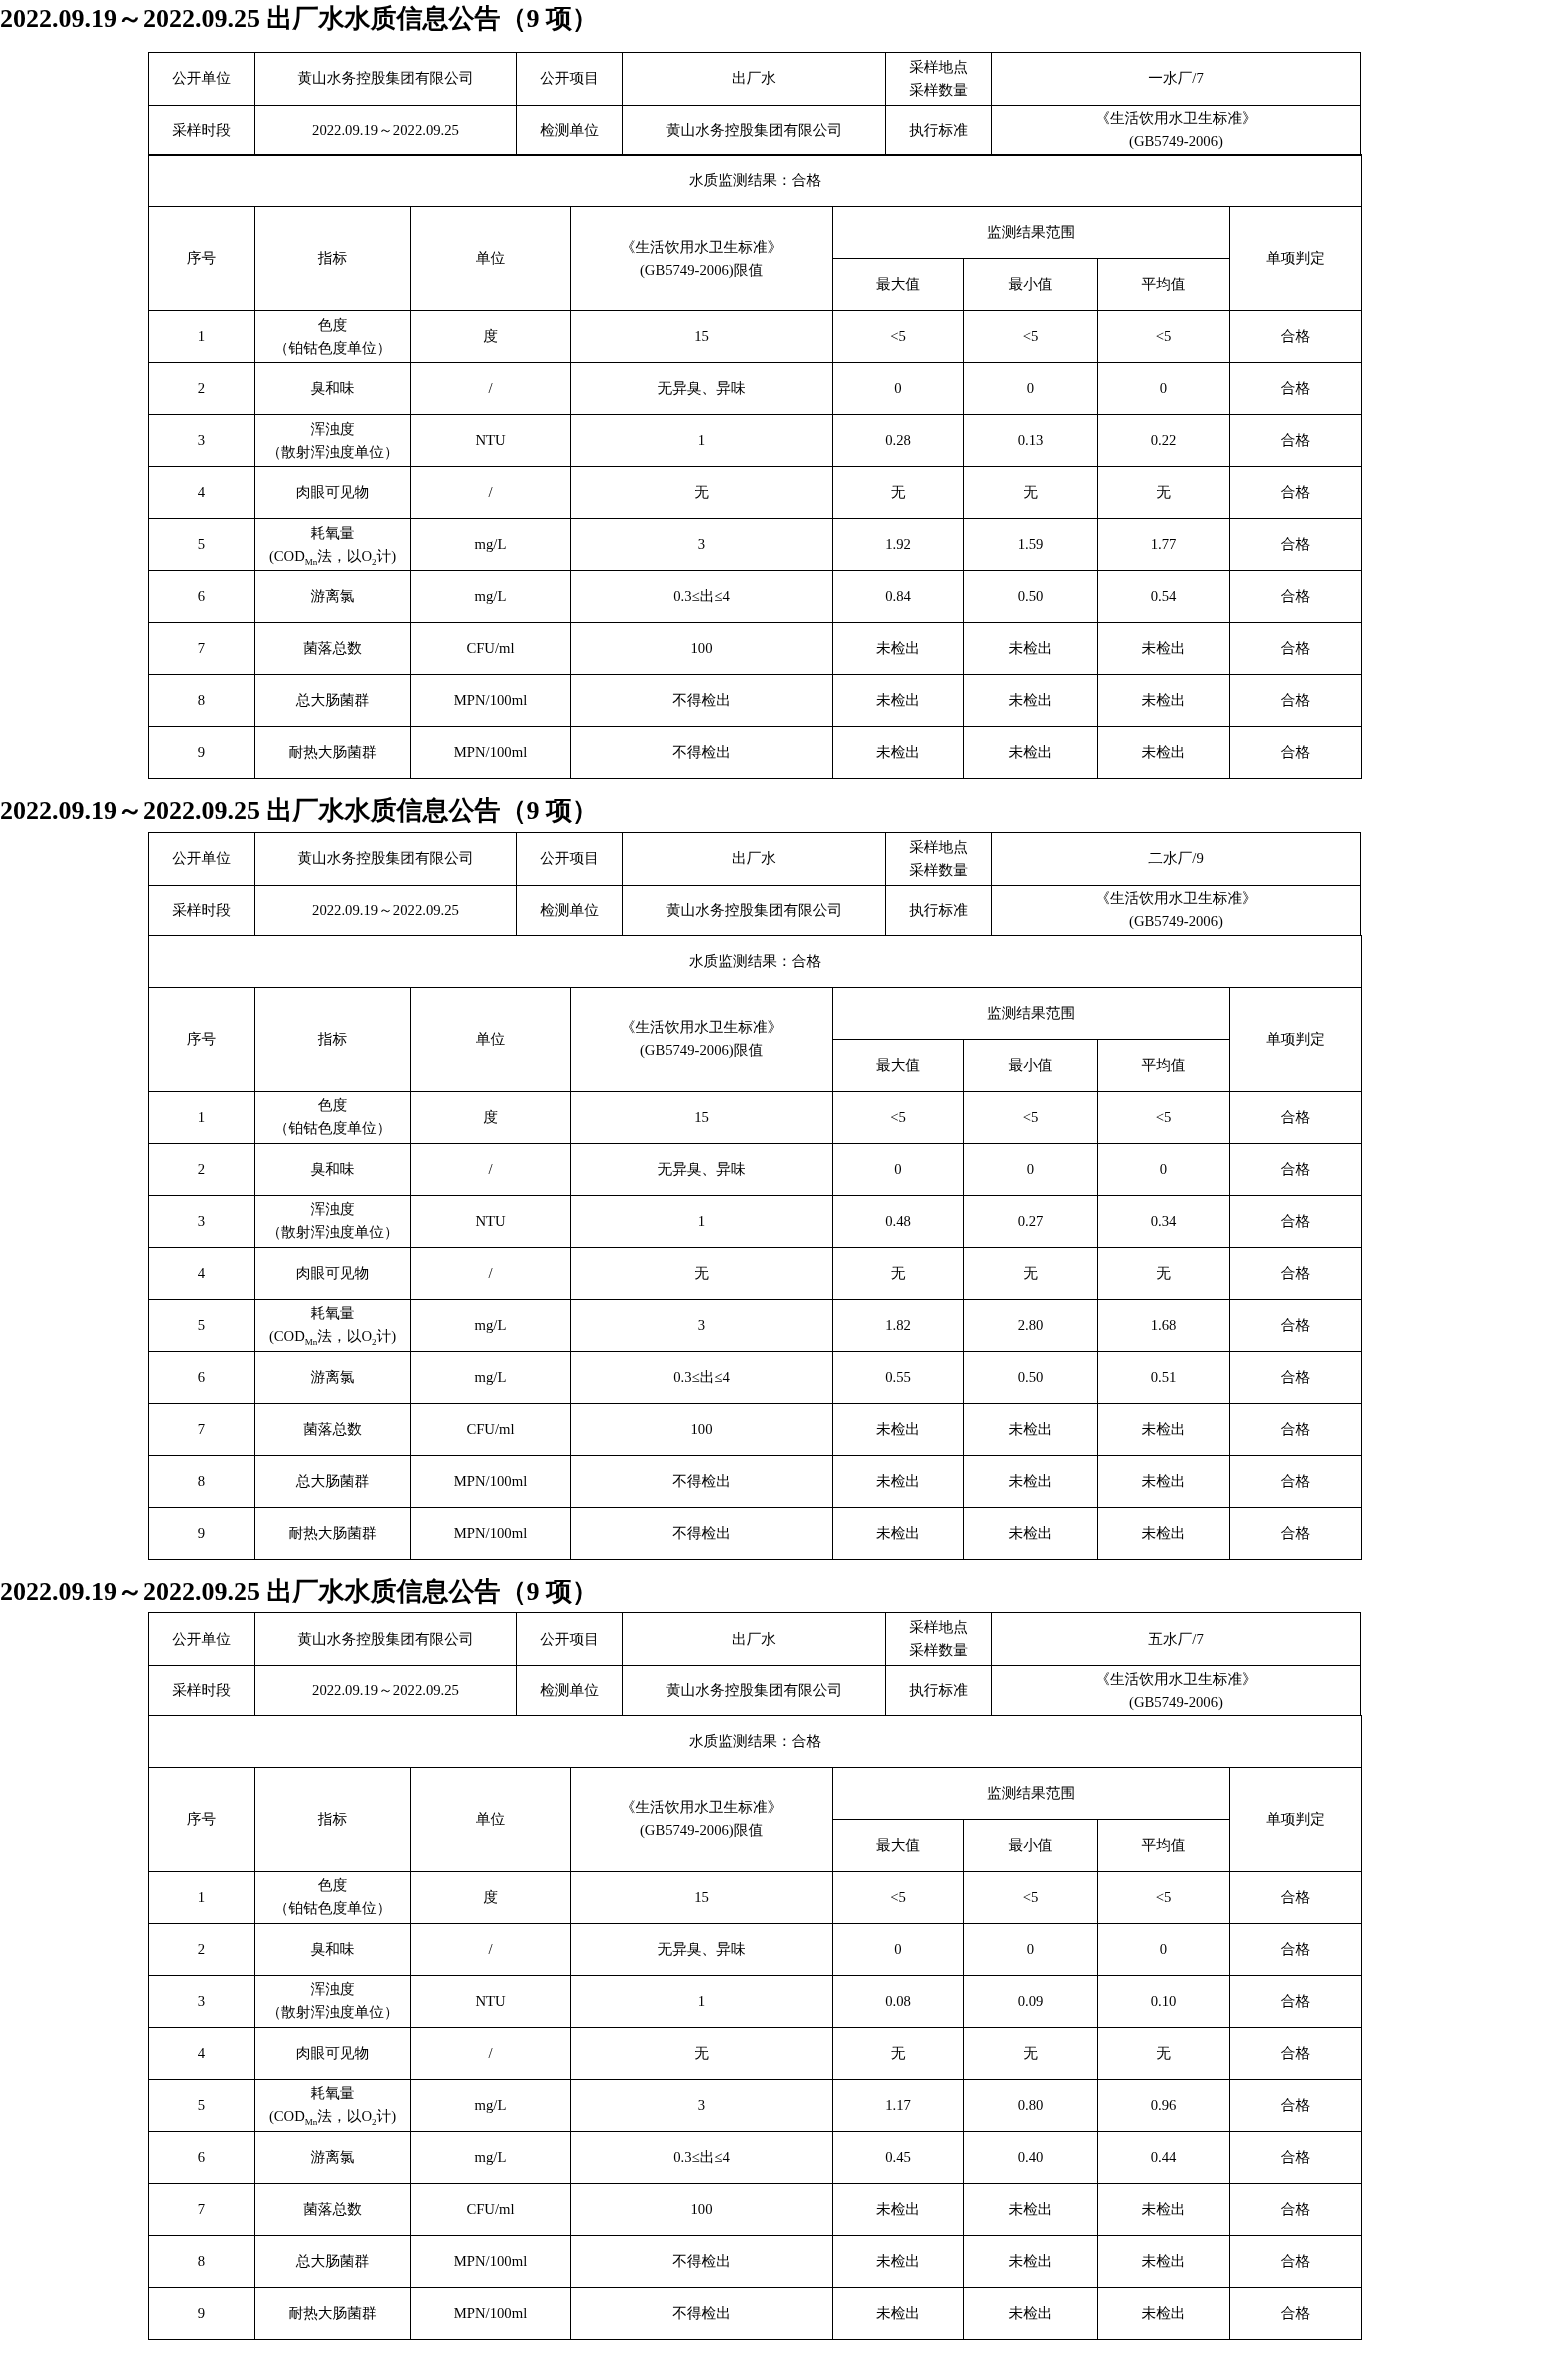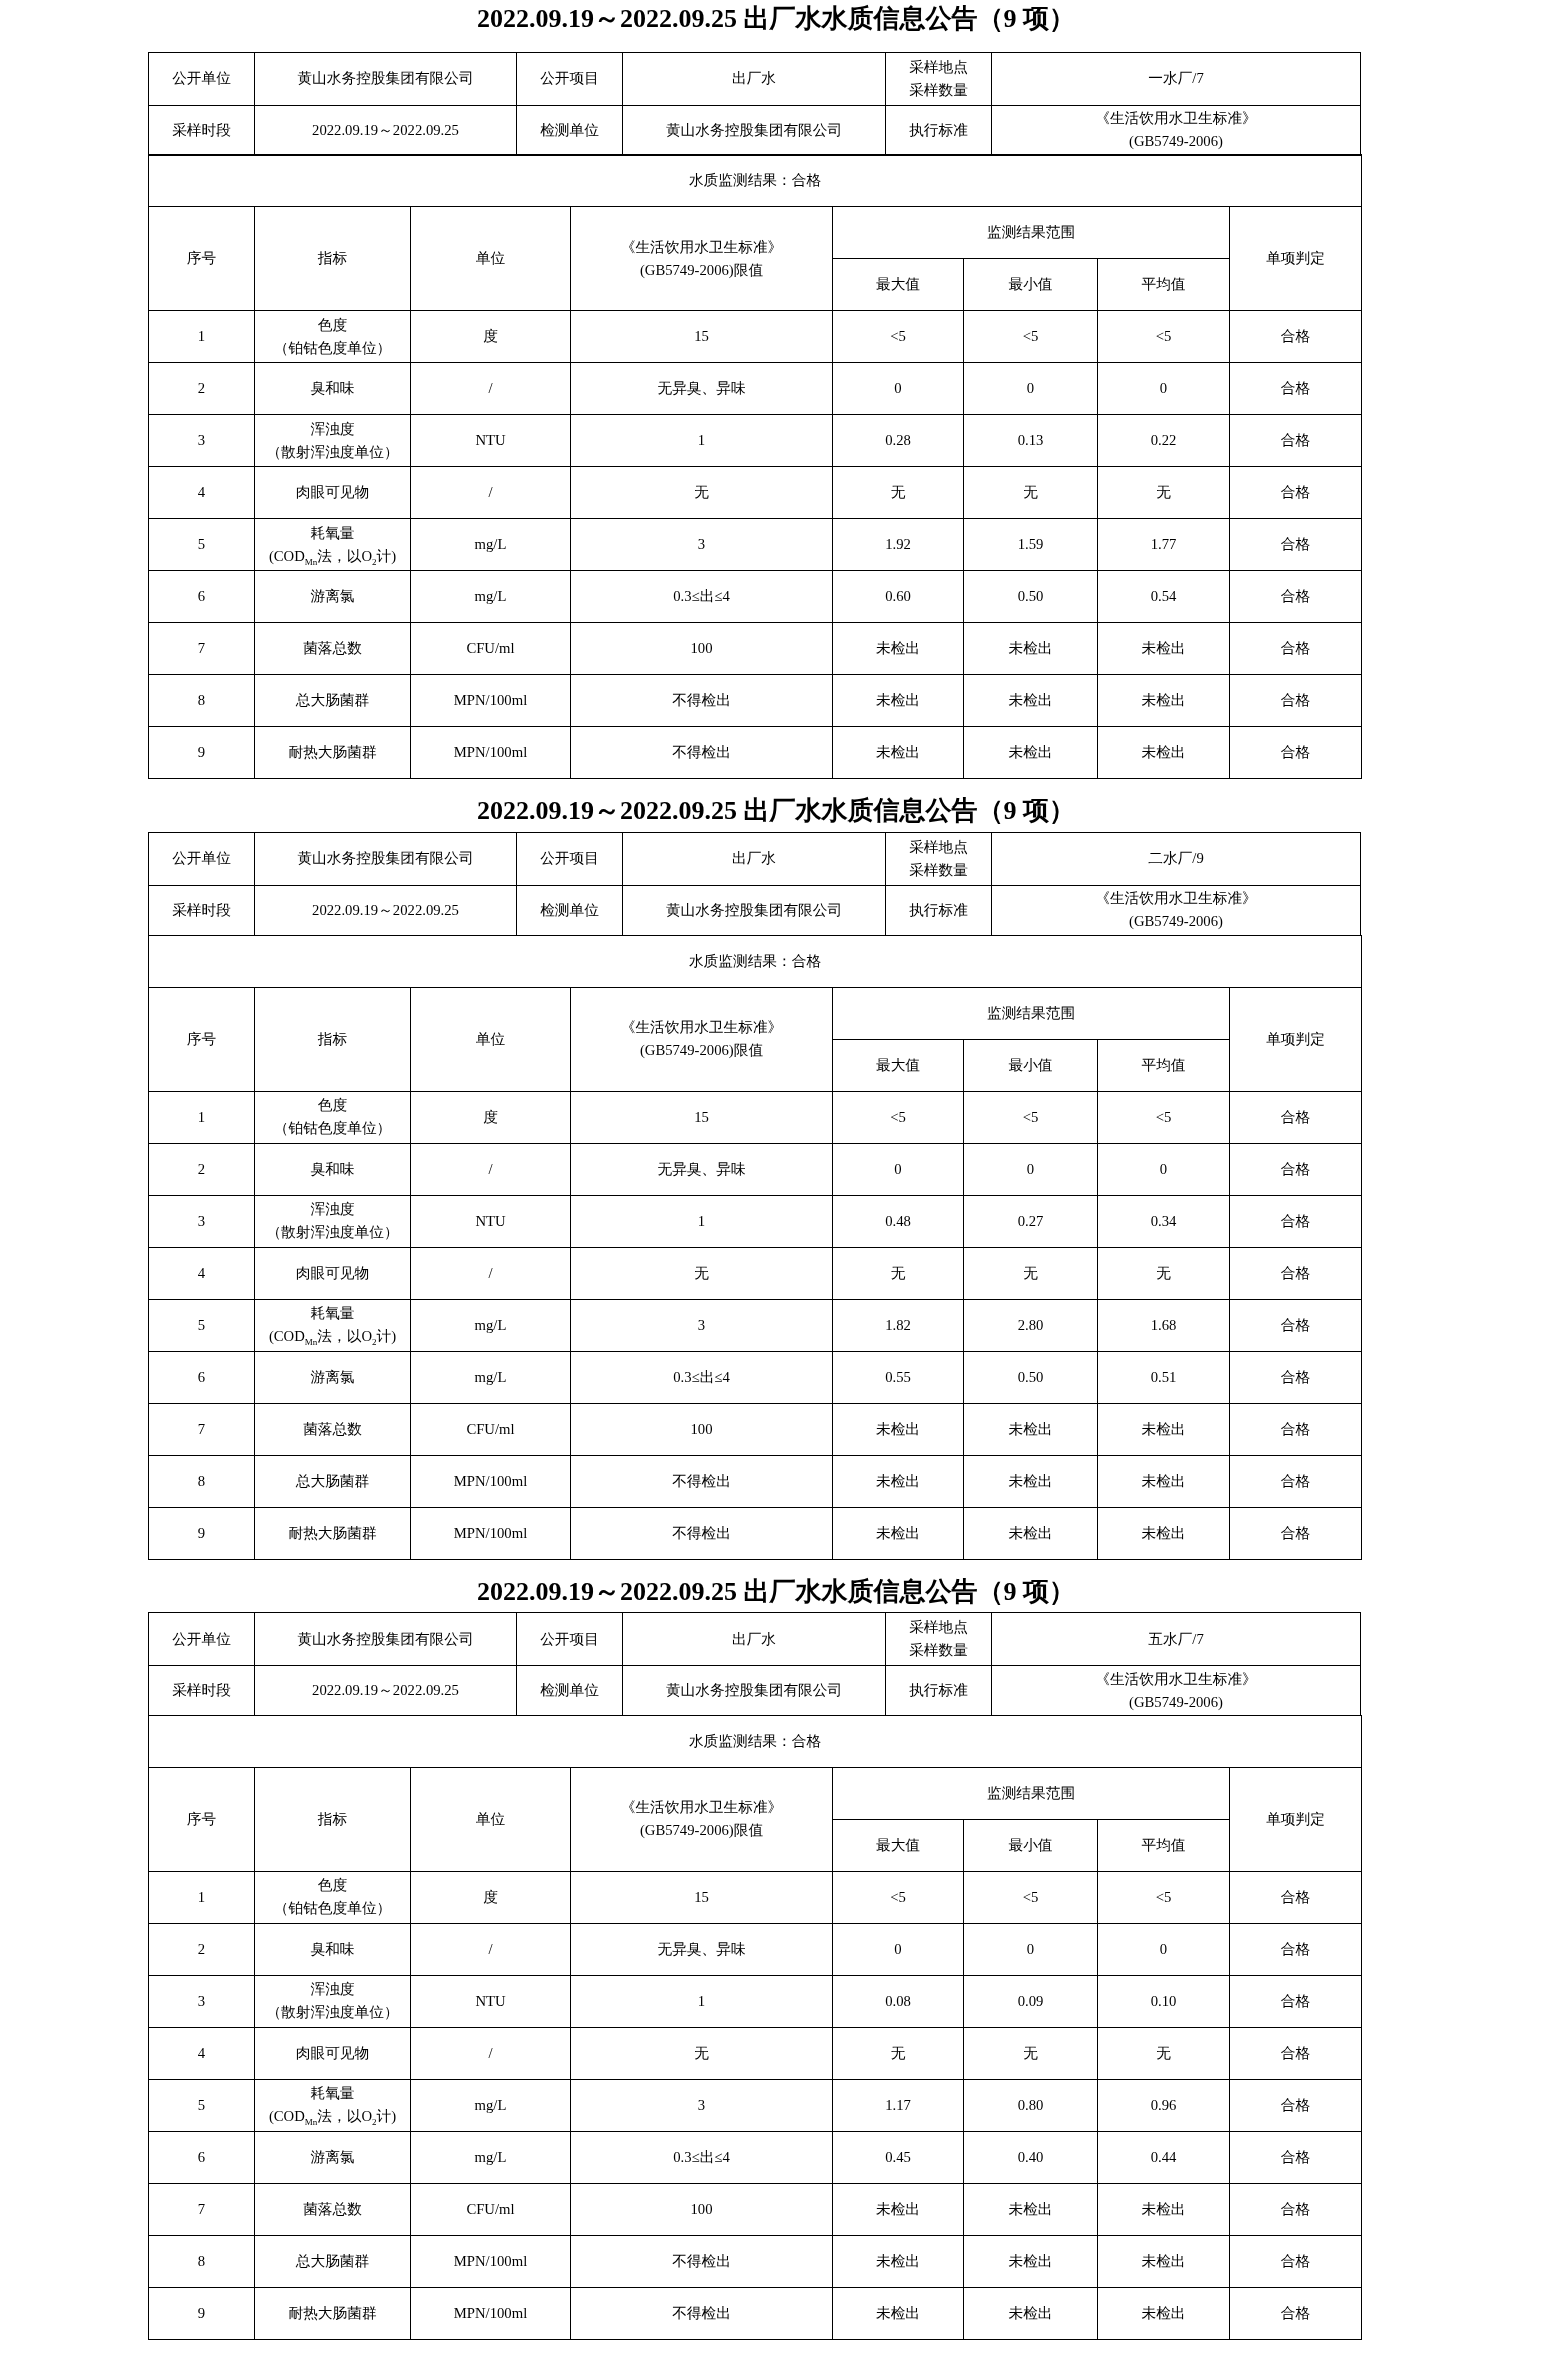--- a/index.html
+++ b/index.html
@@ -13,21 +13,21 @@
     width: 1552px;
     height: 2377px;
     overflow: hidden;
   }
   .block { }
   .title {
     height: 35px;
     line-height: 35px;
     font-size: 26px;
     font-weight: bold;
-    text-align: center;
+    text-align: left;
     margin: 14px 0 3.5px 0;
   }
   .block.first .title {
     margin: 0 0 15.4px 0;
     padding-top: 1.4px;
   }
   table {
     border-collapse: collapse;
     table-layout: fixed;
     width: 1213px;
@@ -161,21 +161,21 @@
         <td>1.92</td>
         <td>1.59</td>
         <td>1.77</td>
         <td>合格</td>
       </tr>
       <tr class="row-data">
         <td>6</td>
         <td>游离氯</td>
         <td>mg/L</td>
         <td>0.3≤出≤4</td>
-        <td>0.60</td>
+        <td>0.84</td>
         <td>0.50</td>
         <td>0.54</td>
         <td>合格</td>
       </tr>
       <tr class="row-data">
         <td>7</td>
         <td>菌落总数</td>
         <td>CFU/ml</td>
         <td>100</td>
         <td>未检出</td>

